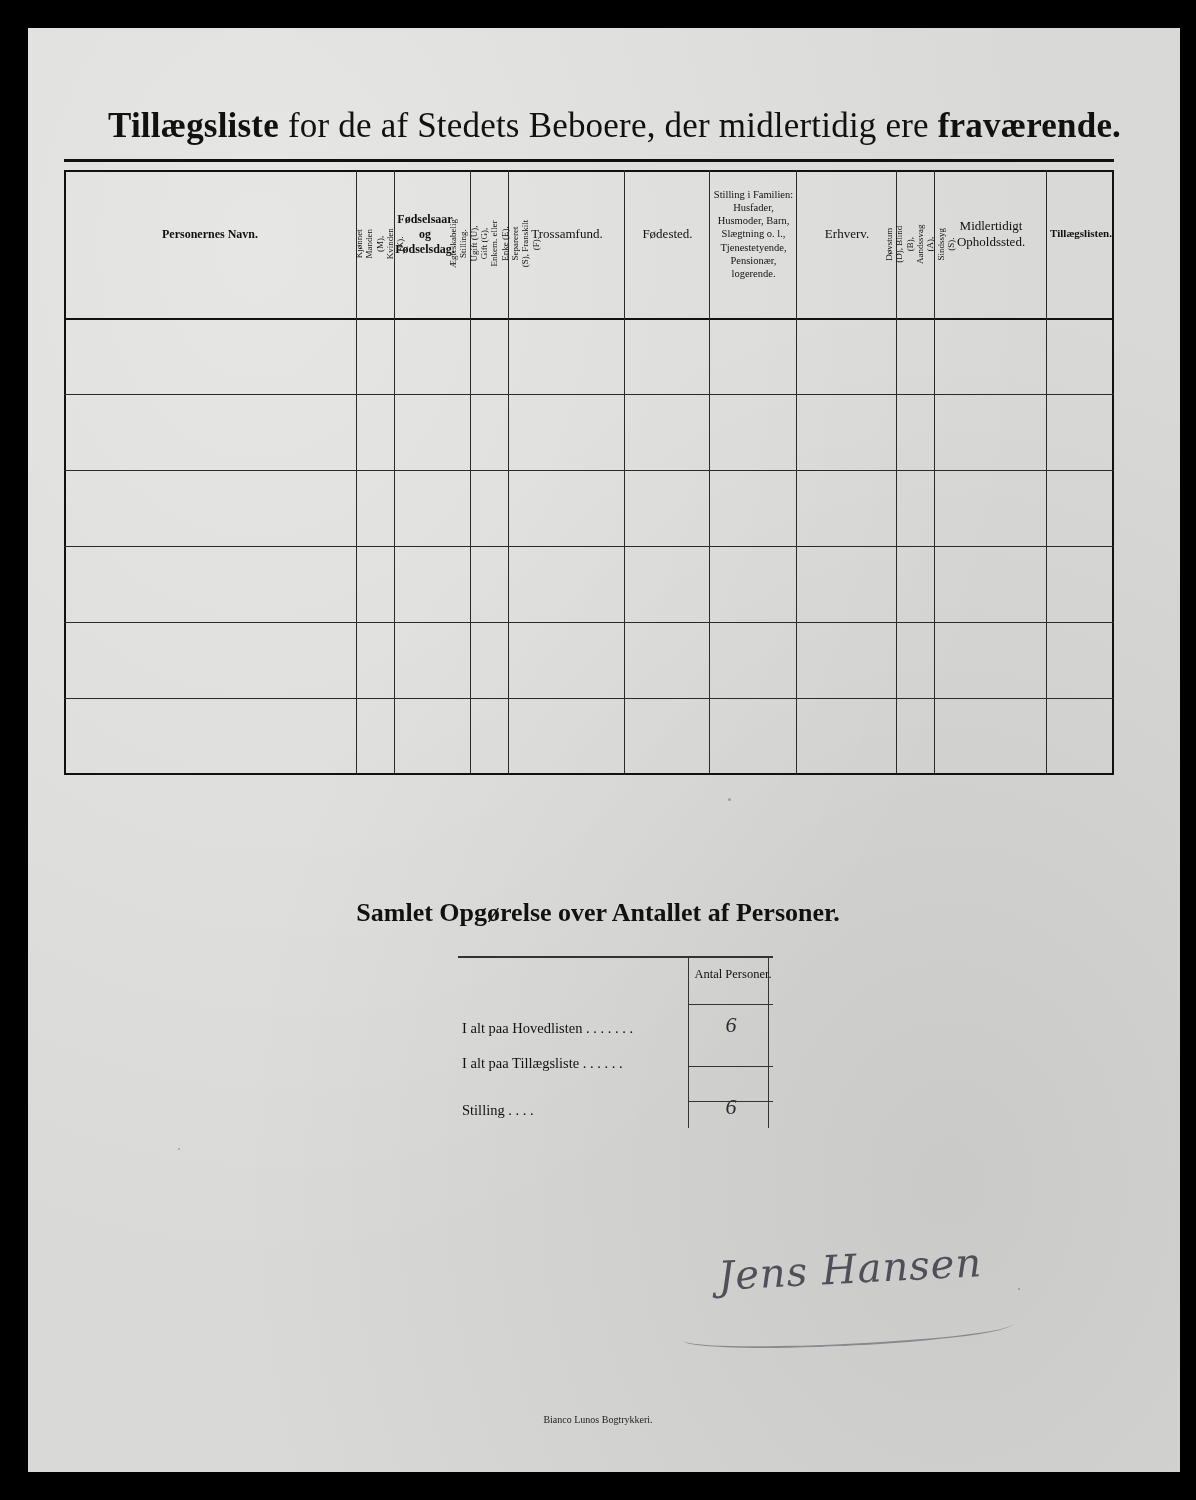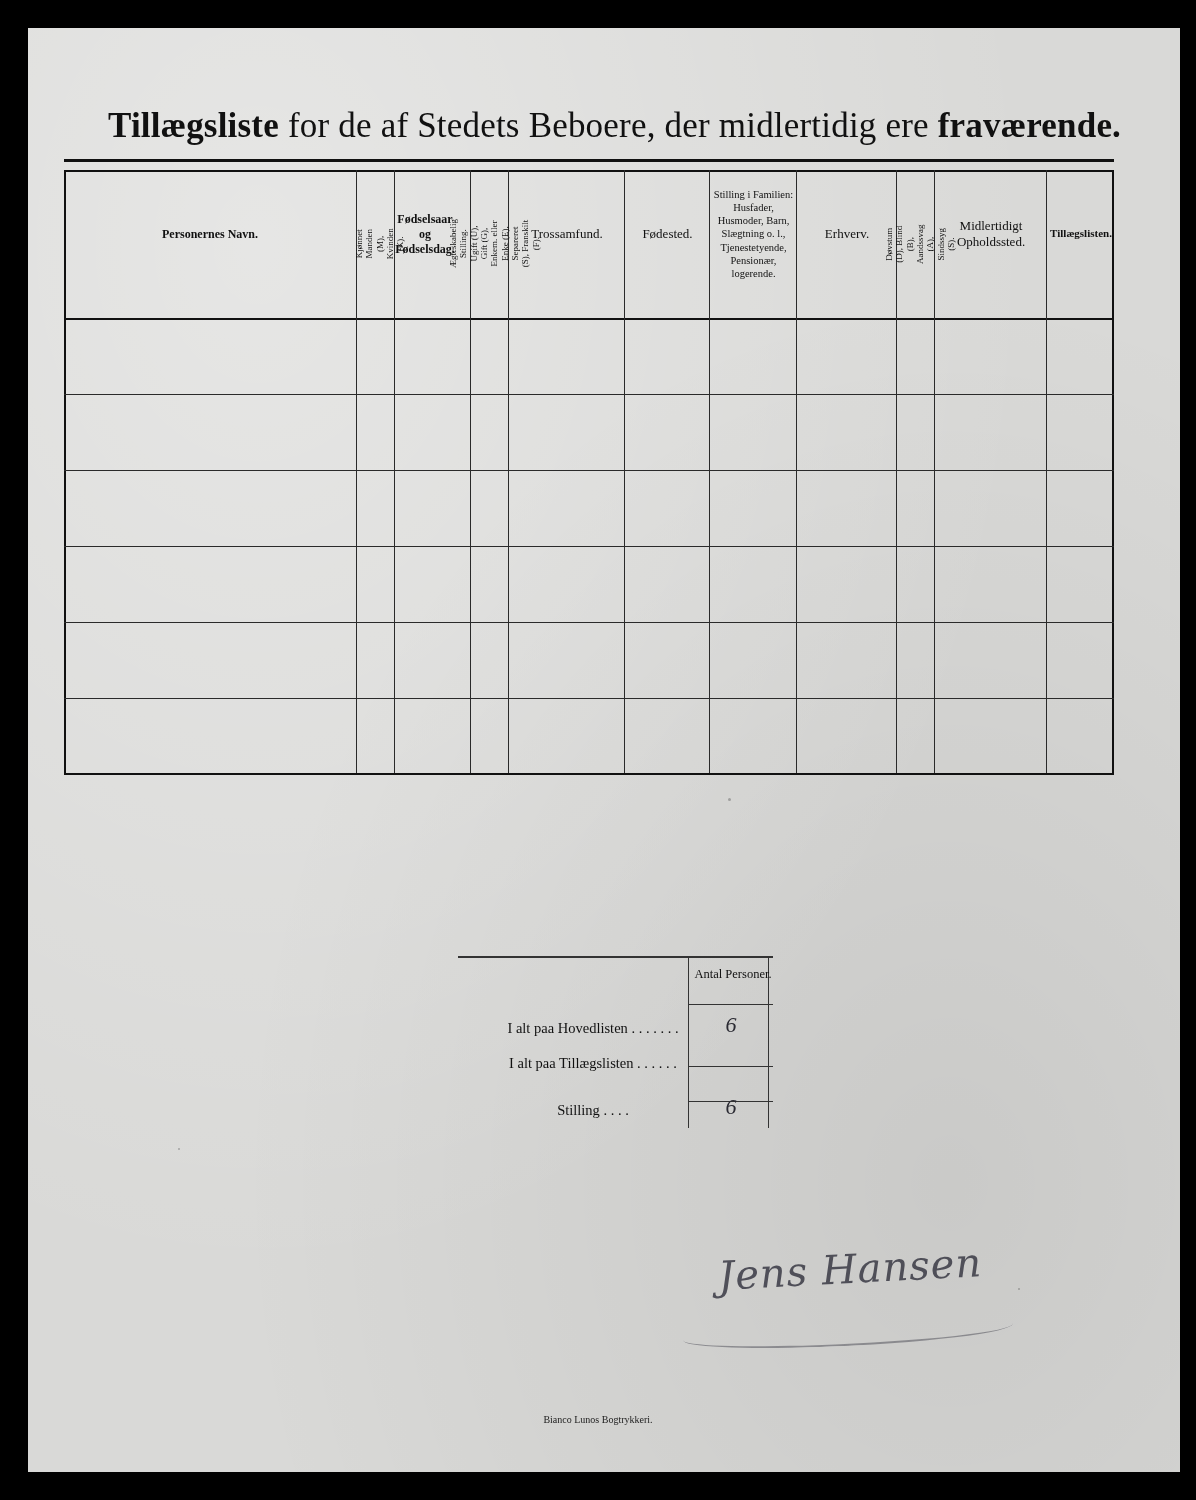--- a/index.html
+++ b/index.html
@@ -49,21 +49,21 @@
   .sum-title{
     position:absolute;left:0;top:870px;width:1140px;text-align:center;
     font-size:26px;font-weight:bold;color:#111;
   }
   .sumbox{position:absolute;left:430px;top:928px;width:315px;height:172px;}
   .sumbox .sl{position:absolute;background:#333;}
   .sum-hdr{
     position:absolute;left:235px;top:10px;width:80px;text-align:center;
     font-size:12.5px;color:#111;line-height:1.3;
   }
-  .sum-row{position:absolute;left:15px;width:240px;text-align:center;font-size:14.5px;color:#111;}
+  .sum-row{position:absolute;left:4px;width:240px;text-align:left;font-size:14.5px;color:#111;}
   .sum-val{position:absolute;width:70px;text-align:center;font-size:22px;color:#2b2b33;font-style:italic;font-family:"Liberation Serif",serif;}
 
   .sig-label{
     position:absolute;left:0;top:1178px;width:1140px;text-align:center;
     font-size:13.5px;color:#111;
   }
   .sig{
     position:absolute;left:690px;top:1218px;font-size:40px;color:#3a3a45;
     font-family:"DejaVu Serif",serif;font-style:italic;transform:rotate(-3deg);
     letter-spacing:1px;opacity:0.85;
@@ -152,35 +152,36 @@
       <div class="hcell" style="left:872px;width:110px;font-size:13px;">
         <span class="inner">Midlertidigt Opholdssted.</span>
       </div>
 
       <div class="hcell b" style="left:984px;width:66px;font-size:11px;">
         <span class="inner">Tillægslisten.</span>
       </div>
     </div>
   </div>
 
+  <div class="sum-title">Samlet Opgørelse over Antallet af Personer.</div>
 
   <div class="sumbox">
     <div class="sl" style="left:0px;top:0px;width:315px;height:2px;"></div>
     <div class="sl" style="left:230px;top:0px;width:1px;height:172px;"></div>
     <div class="sl" style="left:230px;top:48px;width:85px;height:1px;"></div>
     <div class="sl" style="left:230px;top:110px;width:85px;height:1px;"></div>
     <div class="sl" style="left:230px;top:145px;width:85px;height:1px;"></div>
     <div class="sl" style="left:310px;top:0px;width:1px;height:172px;"></div>
 
     <div class="sum-hdr">Antal Personer.</div>
 
     <div class="sum-row" style="top:64px;">I alt paa Hovedlisten . . . . . . .</div>
     <div class="sum-val" style="left:238px;top:56px;">6</div>
 
-    <div class="sum-row" style="top:99px;">I alt paa Tillægslisten . . . . . .</div>
+    <div class="sum-row" style="top:99px;">I alt paa Tillægsliste . . . . . .</div>
     <div class="sum-val" style="left:238px;top:91px;"></div>
 
     <div class="sum-row" style="top:146px;">Stilling . . . .</div>
     <div class="sum-val" style="left:238px;top:138px;">6</div>
   </div>
 
   <div class="sig">Jens Hansen</div>
   <div class="sig-stroke"></div>
 
   <div class="printer">Bianco Lunos Bogtrykkeri.</div>

